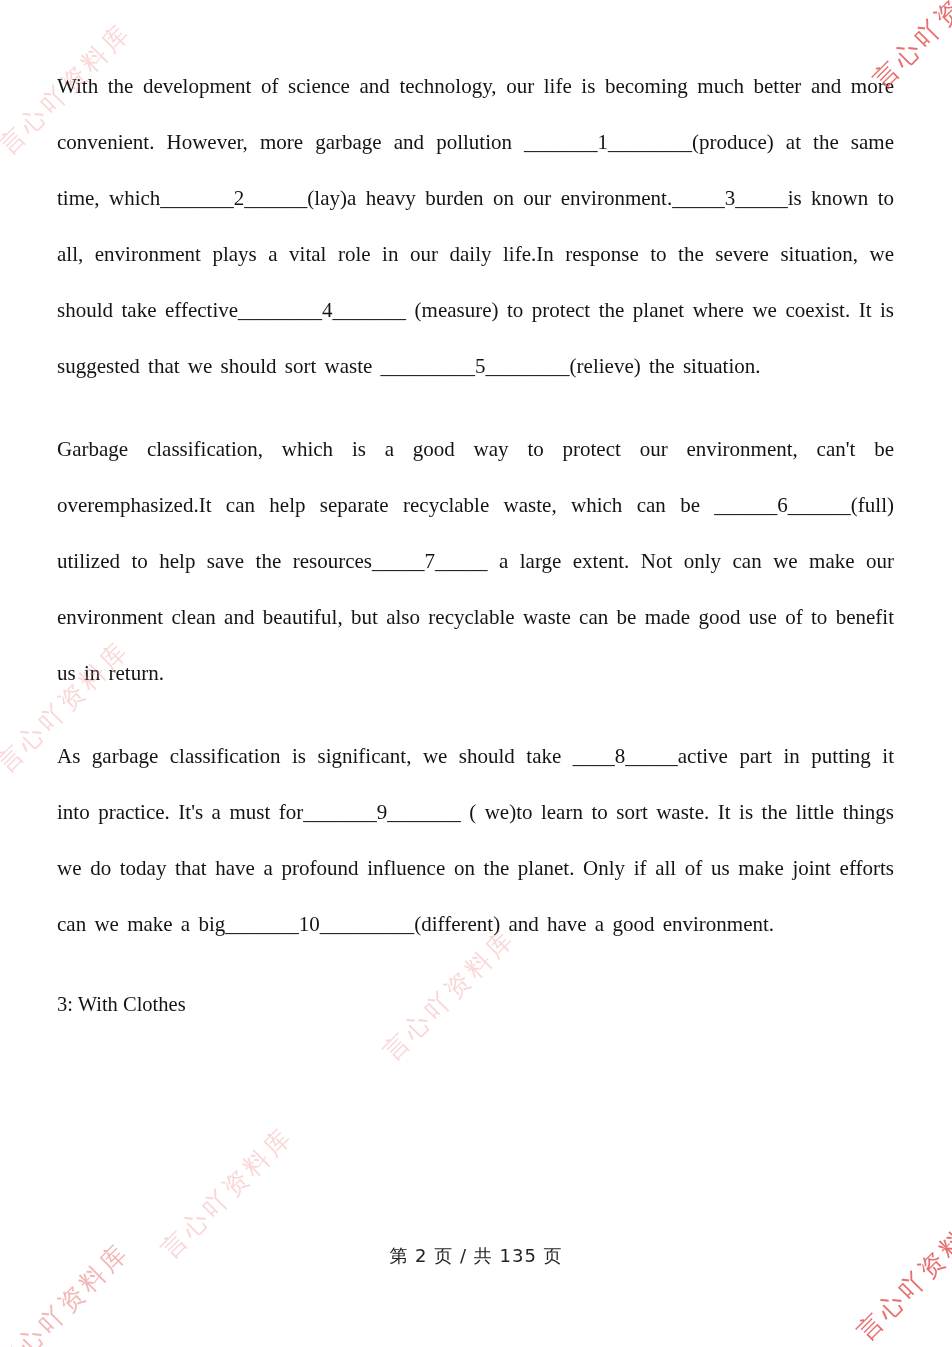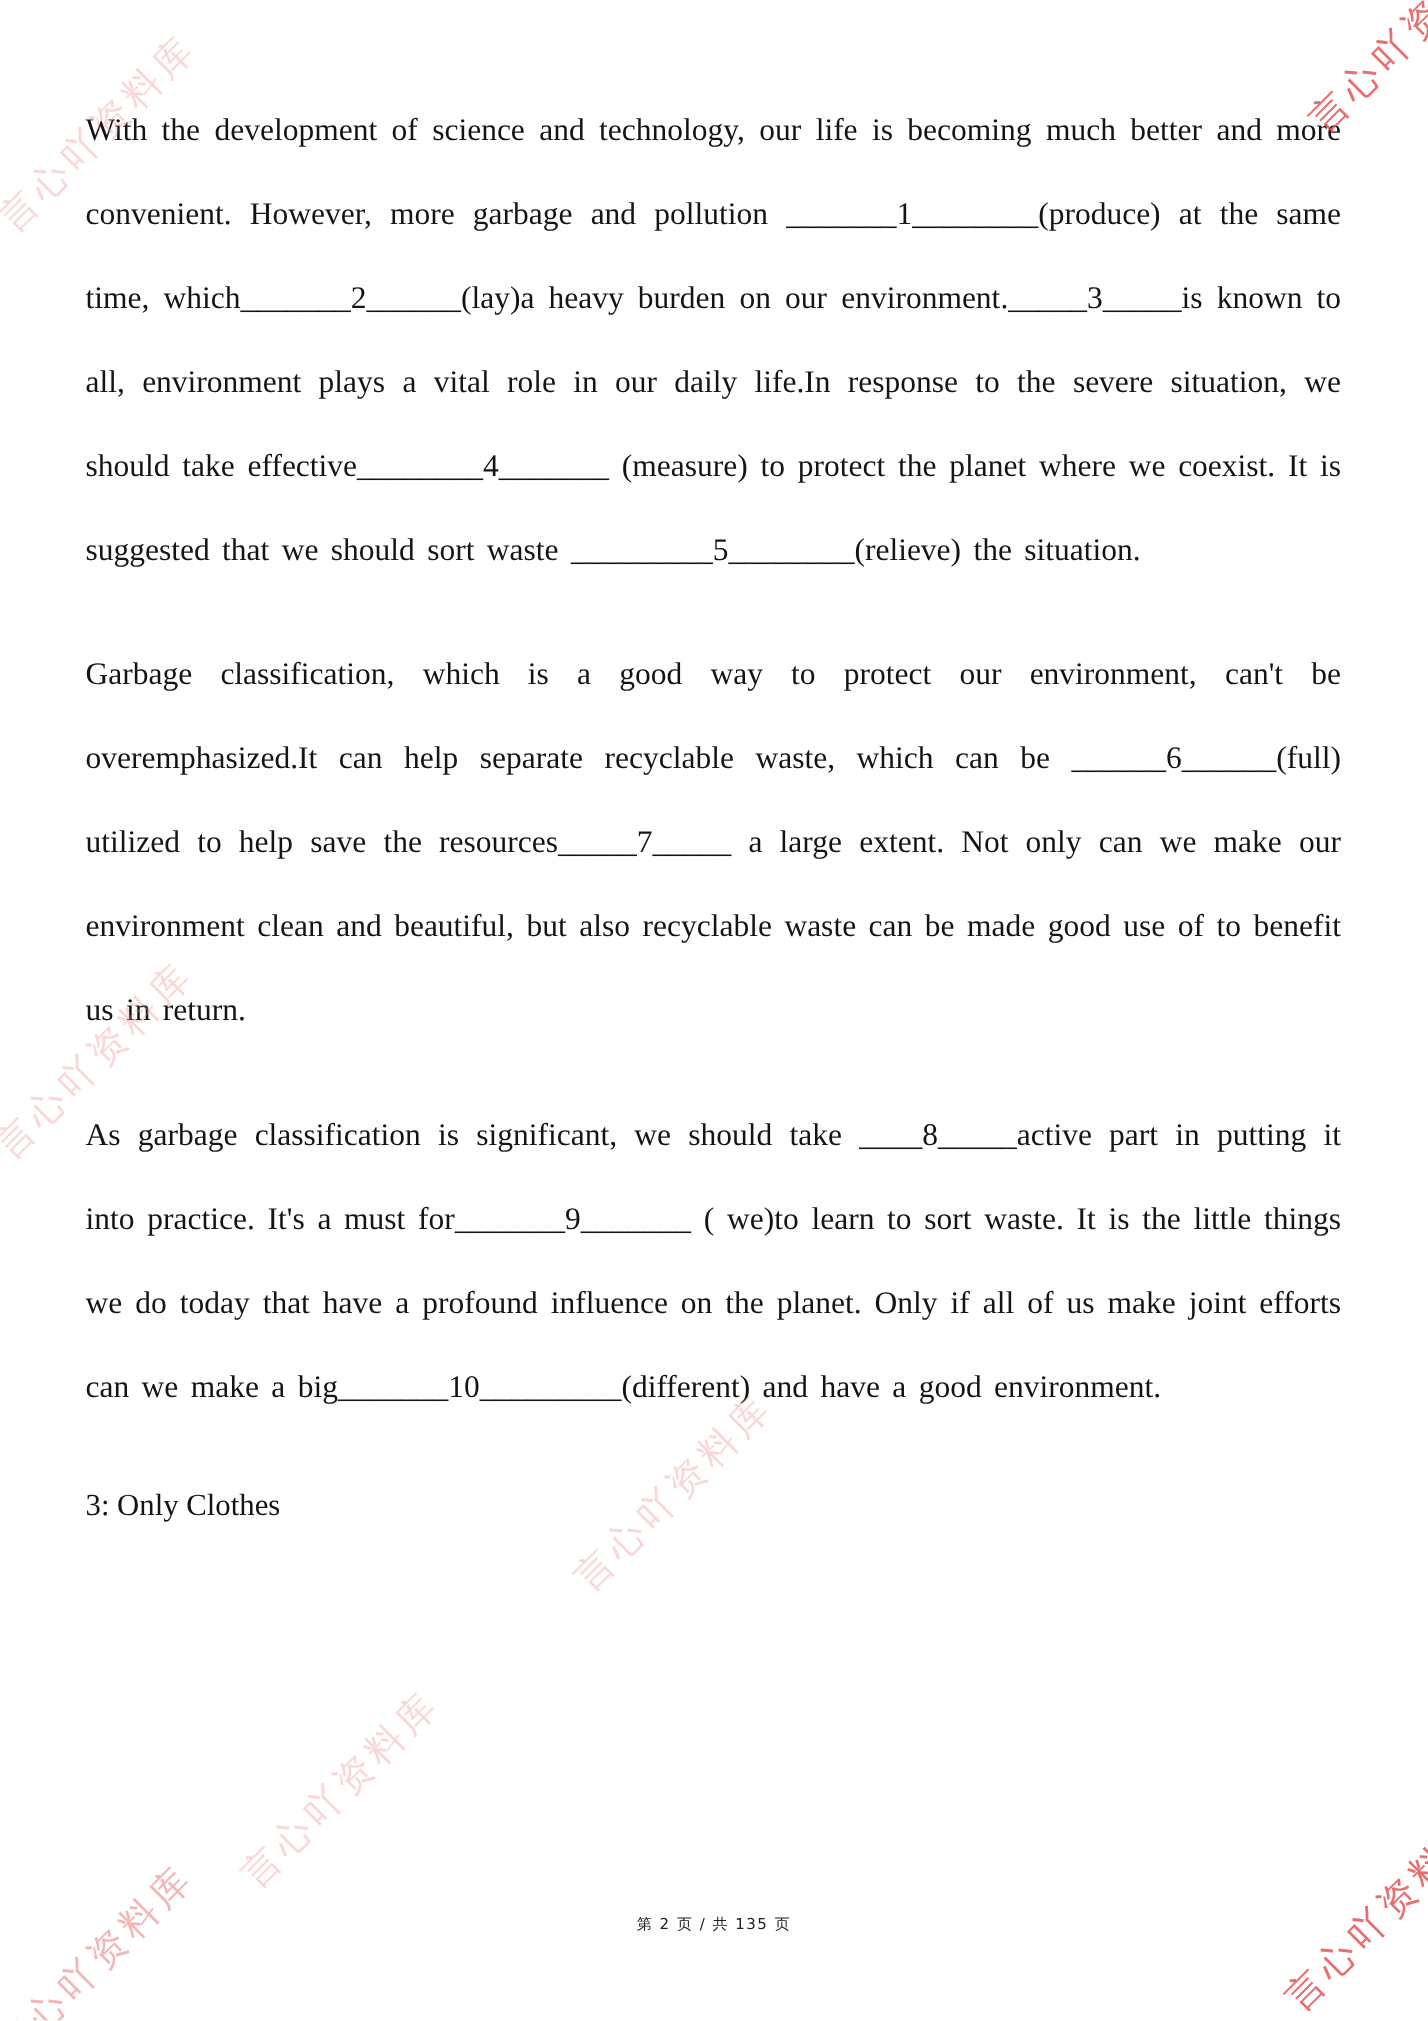--- a/index.html
+++ b/index.html
@@ -36,23 +36,23 @@
   }
   p.section-line {
     font-size: 20.5px;
     line-height: 50px;
     margin: 24px 0 0 0;
   }
   .footer {
     position: absolute;
     left: 0;
     right: 0;
-    top: 1276px;
+    top: 1244px;
     text-align: center;
-    font-size: 10px;
+    font-size: 18px;
     letter-spacing: 1px;
     color: #222;
     font-family: "DejaVu Sans", sans-serif;
   }
   .wm {
     position: absolute;
     white-space: nowrap;
     transform: rotate(-45deg);
     font-size: 25px;
     letter-spacing: 4px;
@@ -82,18 +82,18 @@
   <span class="wm wm-3 wm-light">言心吖资料库</span>
   <span class="wm wm-4 wm-light">言心吖资料库</span>
   <span class="wm wm-5 wm-light">言心吖资料库</span>
   <span class="wm wm-6 wm-strong">言心吖资料库</span>
   <span class="wm wm-7 wm-mid">言心吖资料库</span>
 
   <div class="content">
     <p class="body-text">With the development of science and technology, our life is becoming much better and more convenient. However, more garbage and pollution _______1________(produce) at the same time, which_______2______(lay)a heavy burden on our environment._____3_____is known to all, environment plays a vital role in our daily life.In response to the severe situation, we should take effective________4_______ (measure) to protect the planet where we coexist. It is suggested that we should sort waste _________5________(relieve) the situation.</p>
     <p class="body-text">Garbage classification, which is a good way to protect our environment, can't be overemphasized.It can help separate recyclable waste, which can be ______6______(full) utilized to help save the resources_____7_____ a large extent. Not only can we make our environment clean and beautiful, but also recyclable waste can be made good use of to benefit us in return.</p>
     <p class="body-text">As garbage classification is significant, we should take ____8_____active part in putting it into practice. It's a must for_______9_______ ( we)to learn to sort waste. It is the little things we do today that have a profound influence on the planet. Only if all of us make joint efforts can we make a big_______10_________(different) and have a good environment.</p>
-    <p class="section-line">3: Only Clothes</p>
+    <p class="section-line">3: With Clothes</p>
   </div>
 
   <div class="footer">第 2 页 / 共 135 页</div>
 
 </div>
 
 </body></html>

